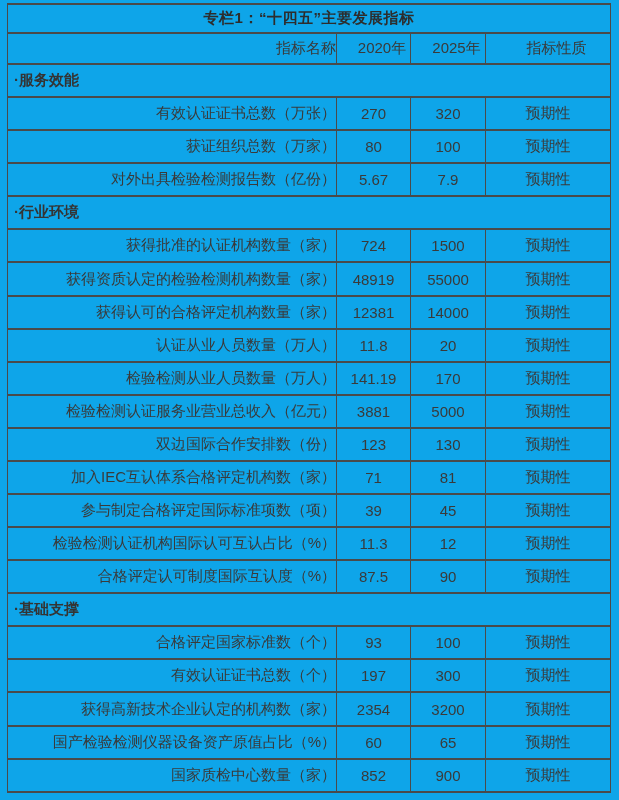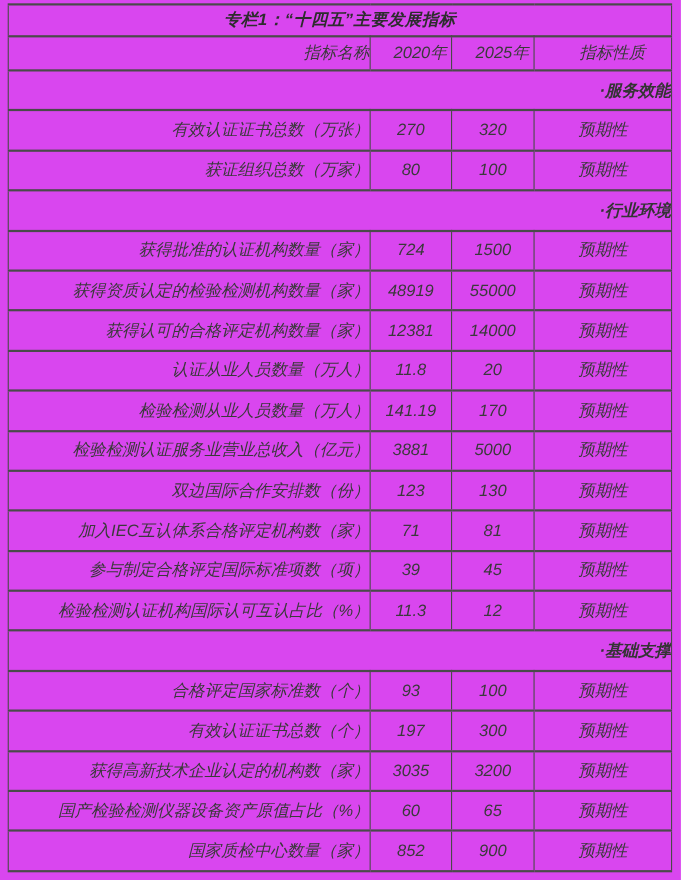--- a/index.html
+++ b/index.html
@@ -1,23 +1,22 @@
 <!DOCTYPE html>
 <html><head>
 <meta charset="utf-8">
 <style>
   html, body { margin: 0; padding: 0; }
   .page {
     width: 619px;
     height: 800px;
-    background: #d946ef;
+    background: #0ea5e9;
     position: relative;
     font-family: "Liberation Sans", "DejaVu Sans", sans-serif;
     overflow: hidden;
-    font-style: italic;
   }
   table.indicators {
     position: absolute;
     left: 7px;
     top: 3px;
     width: 603px;
     height: 790px;
     border-collapse: collapse;
     table-layout: fixed;
     color: #3a3a3a;
@@ -43,21 +42,21 @@
     color: #2d2d2d;
     letter-spacing: 0.5px;
   }
   .header-row th { font-weight: normal; height: 29px; padding-left: 17px; }
   th.name, td.name {
     text-align: right;
     padding-left: 10px;
   }
   .section-row td {
     font-weight: bold;
-    text-align: right;
+    text-align: left;
     padding-left: 6px;
     height: 28px;
     color: #343434;
   }
   .data-row td { height: 28px; }
 </style>
 </head>
 <body>
 
 <div class="page">
@@ -88,20 +87,26 @@
           <td class="num">270</td>
           <td class="num">320</td>
           <td class="num">预期性</td>
         </tr>
         <tr class="data-row">
           <td class="name">获证组织总数（万家）</td>
           <td class="num">80</td>
           <td class="num">100</td>
           <td class="num">预期性</td>
         </tr>
+        <tr class="data-row">
+          <td class="name">对外出具检验检测报告数（亿份）</td>
+          <td class="num">5.67</td>
+          <td class="num">7.9</td>
+          <td class="num">预期性</td>
+        </tr>
         <tr class="section-row">
           <td colspan="4">·行业环境</td>
         </tr>
         <tr class="data-row">
           <td class="name">获得批准的认证机构数量（家）</td>
           <td class="num">724</td>
           <td class="num">1500</td>
           <td class="num">预期性</td>
         </tr>
         <tr class="data-row">
@@ -151,38 +156,44 @@
           <td class="num">39</td>
           <td class="num">45</td>
           <td class="num">预期性</td>
         </tr>
         <tr class="data-row">
           <td class="name">检验检测认证机构国际认可互认占比（%）</td>
           <td class="num">11.3</td>
           <td class="num">12</td>
           <td class="num">预期性</td>
         </tr>
+        <tr class="data-row">
+          <td class="name">合格评定认可制度国际互认度（%）</td>
+          <td class="num">87.5</td>
+          <td class="num">90</td>
+          <td class="num">预期性</td>
+        </tr>
         <tr class="section-row">
           <td colspan="4">·基础支撑</td>
         </tr>
         <tr class="data-row">
           <td class="name">合格评定国家标准数（个）</td>
           <td class="num">93</td>
           <td class="num">100</td>
           <td class="num">预期性</td>
         </tr>
         <tr class="data-row">
           <td class="name">有效认证证书总数（个）</td>
           <td class="num">197</td>
           <td class="num">300</td>
           <td class="num">预期性</td>
         </tr>
         <tr class="data-row">
           <td class="name">获得高新技术企业认定的机构数（家）</td>
-          <td class="num">3035</td>
+          <td class="num">2354</td>
           <td class="num">3200</td>
           <td class="num">预期性</td>
         </tr>
         <tr class="data-row">
           <td class="name">国产检验检测仪器设备资产原值占比（%）</td>
           <td class="num">60</td>
           <td class="num">65</td>
           <td class="num">预期性</td>
         </tr>
         <tr class="data-row">

